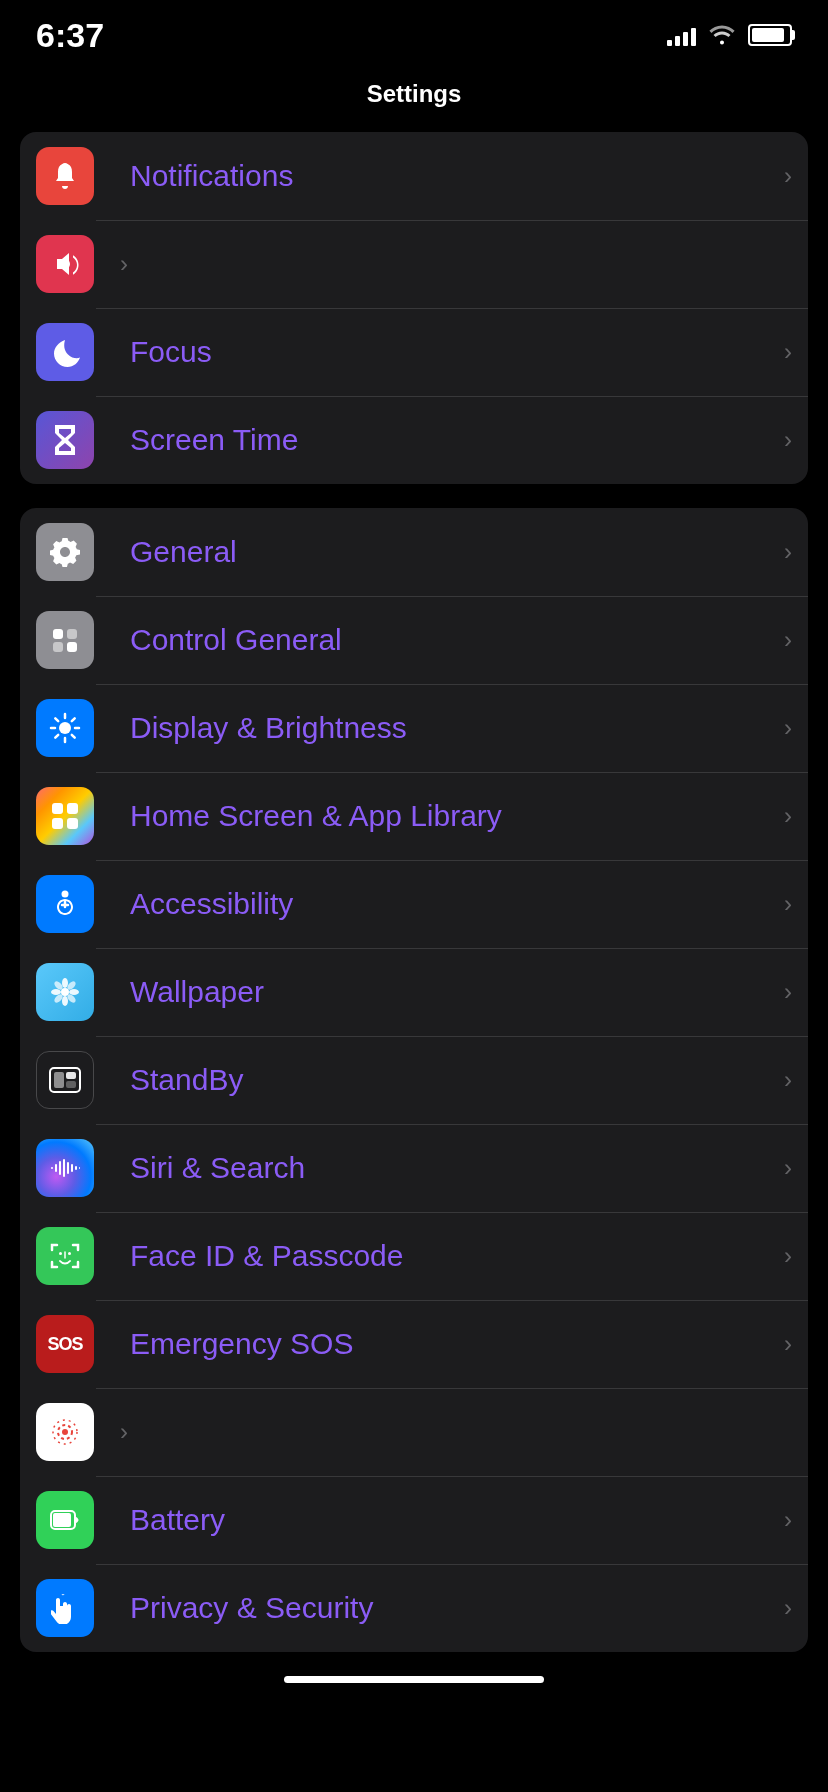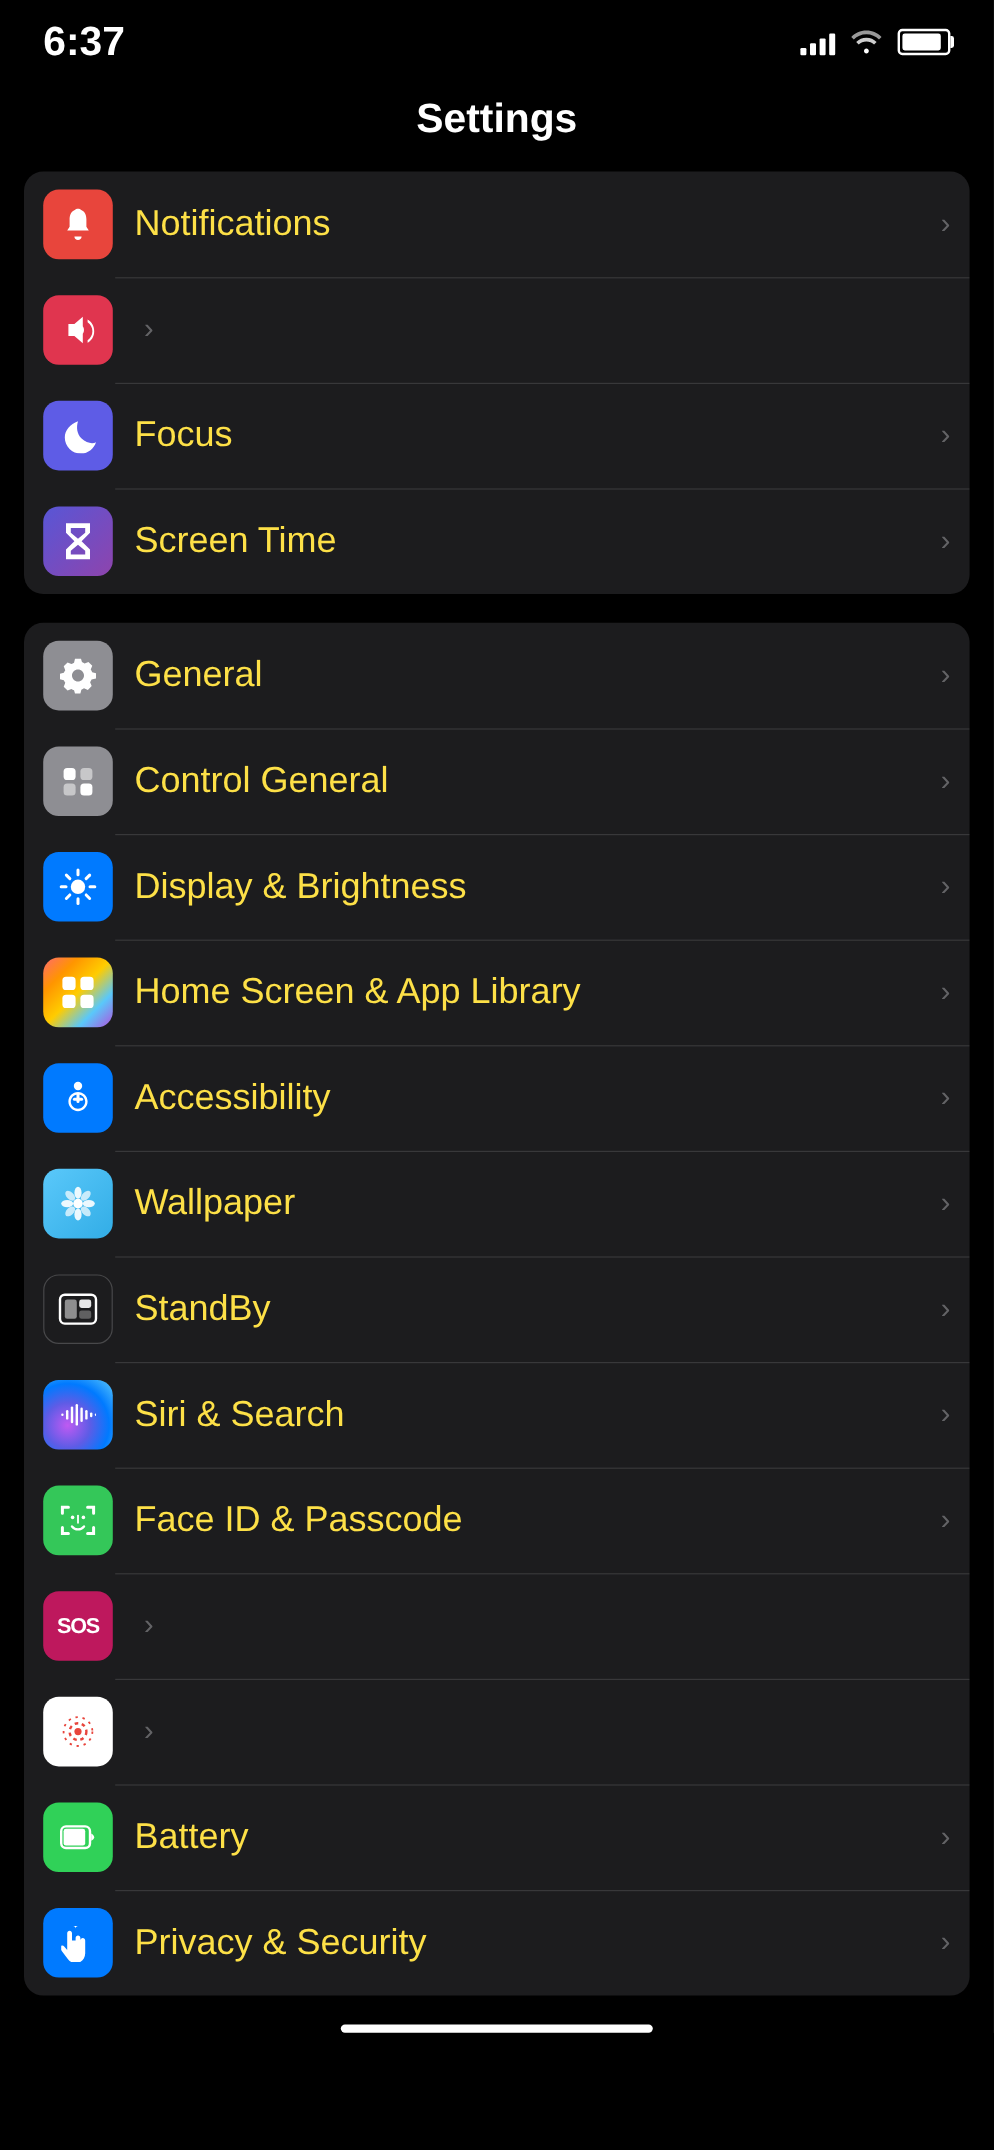--- a/index.html
+++ b/index.html
@@ -74,21 +74,21 @@
       background: #fff;
       height: 100%;
       border-radius: 2px;
       width: 90%;
     }
     .page-title-container {
       text-align: center;
       padding: 20px 0 24px 0;
     }
     .page-title {
-      font-size: 34px;
+      font-size: 24px;
       font-weight: 700;
       color: #fff;
     }
     .settings-group {
       background: #1c1c1e;
       border-radius: 16px;
       margin: 0 20px 24px 20px;
       overflow: hidden;
     }
     .settings-item {
@@ -116,36 +116,37 @@
       align-items: center;
       justify-content: center;
       margin-right: 18px;
       flex-shrink: 0;
       font-size: 28px;
     }
     .item-label {
       flex: 1;
       font-size: 30px;
       font-weight: 400;
-      color: #fde047;
+      color: #8b5cf6;
+      margin-left: 18px;
     }
     .chevron {
       color: #636366;
       font-size: 24px;
       margin-left: 8px;
     }
     
     .bg-red { background: #e8453c; }
     .bg-pink-red { background: #e0354f; }
     .bg-indigo { background: #5e5ce6; }
     .bg-gray2 { background: #8e8e93; }
     .bg-blue { background: #007aff; }
     .bg-black { background: #1c1c1e; border: 1px solid #48484a; }
     .bg-green { background: #34c759; }
-    .bg-orange-red { background: #be185d; }
+    .bg-orange-red { background: #b91c1c; }
     .bg-white { background: #fff; }
     .bg-green2 { background: #30d158; }
     .bg-blue3 { background: #007aff; }
     .home-indicator {
       width: 260px;
       height: 7px;
       background: #fff;
       border-radius: 4px;
       margin: 20px auto 12px;
     }
@@ -355,20 +356,21 @@
       </svg>
     </div>
     <span class="item-label">Face ID &amp; Passcode</span>
     <span class="chevron">›</span>
   </div>
 
   <div class="settings-item">
     <div class="icon-wrap bg-orange-red">
       <span style="font-size:18px;font-weight:700;color:white;letter-spacing:-1px;">SOS</span>
     </div>
+    <span class="item-label">Emergency SOS</span>
     <span class="chevron">›</span>
   </div>
 
   <div class="settings-item">
     <div class="icon-wrap bg-white">
       <svg width="30" height="30" viewBox="0 0 30 30" fill="none">
         <circle cx="15" cy="15" r="3" fill="#e8453c"></circle>
         <circle cx="15" cy="15" r="7" stroke="#e8453c" stroke-width="2" fill="none" stroke-dasharray="3 3"></circle>
         <circle cx="15" cy="15" r="12" stroke="#e8453c" stroke-width="1.5" fill="none" stroke-dasharray="2 4"></circle>
       </svg>

